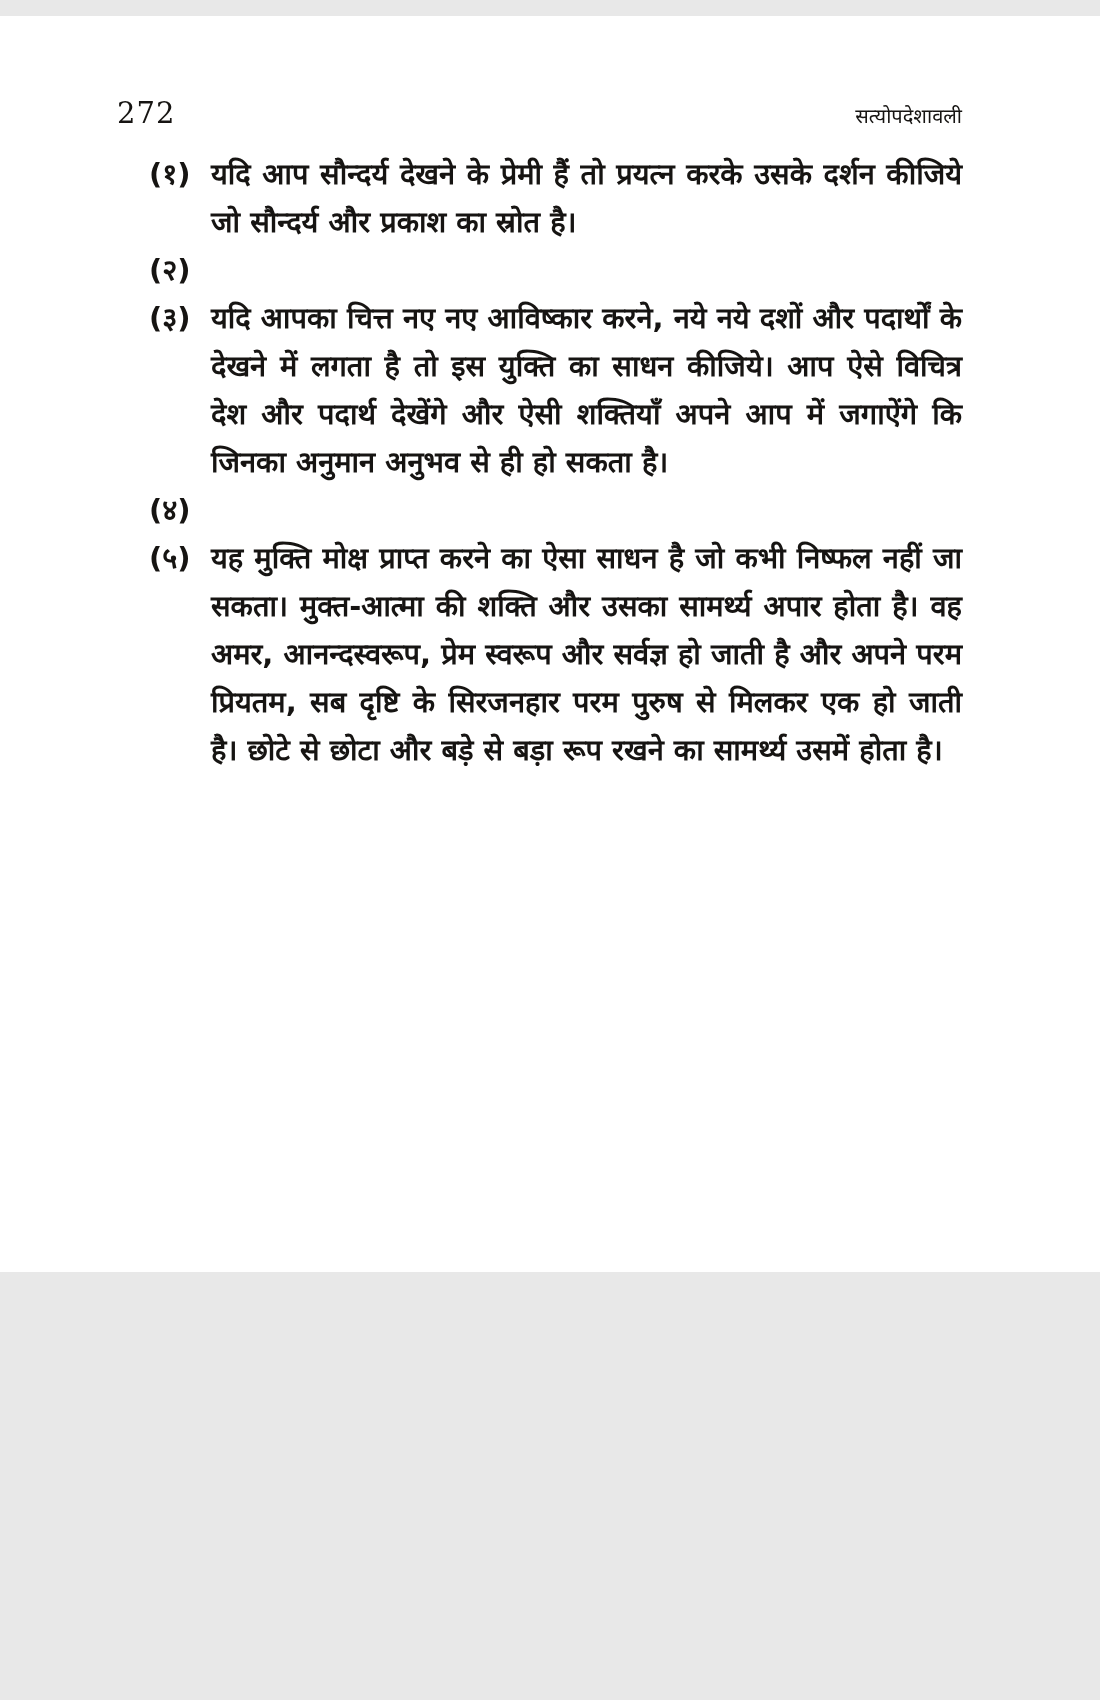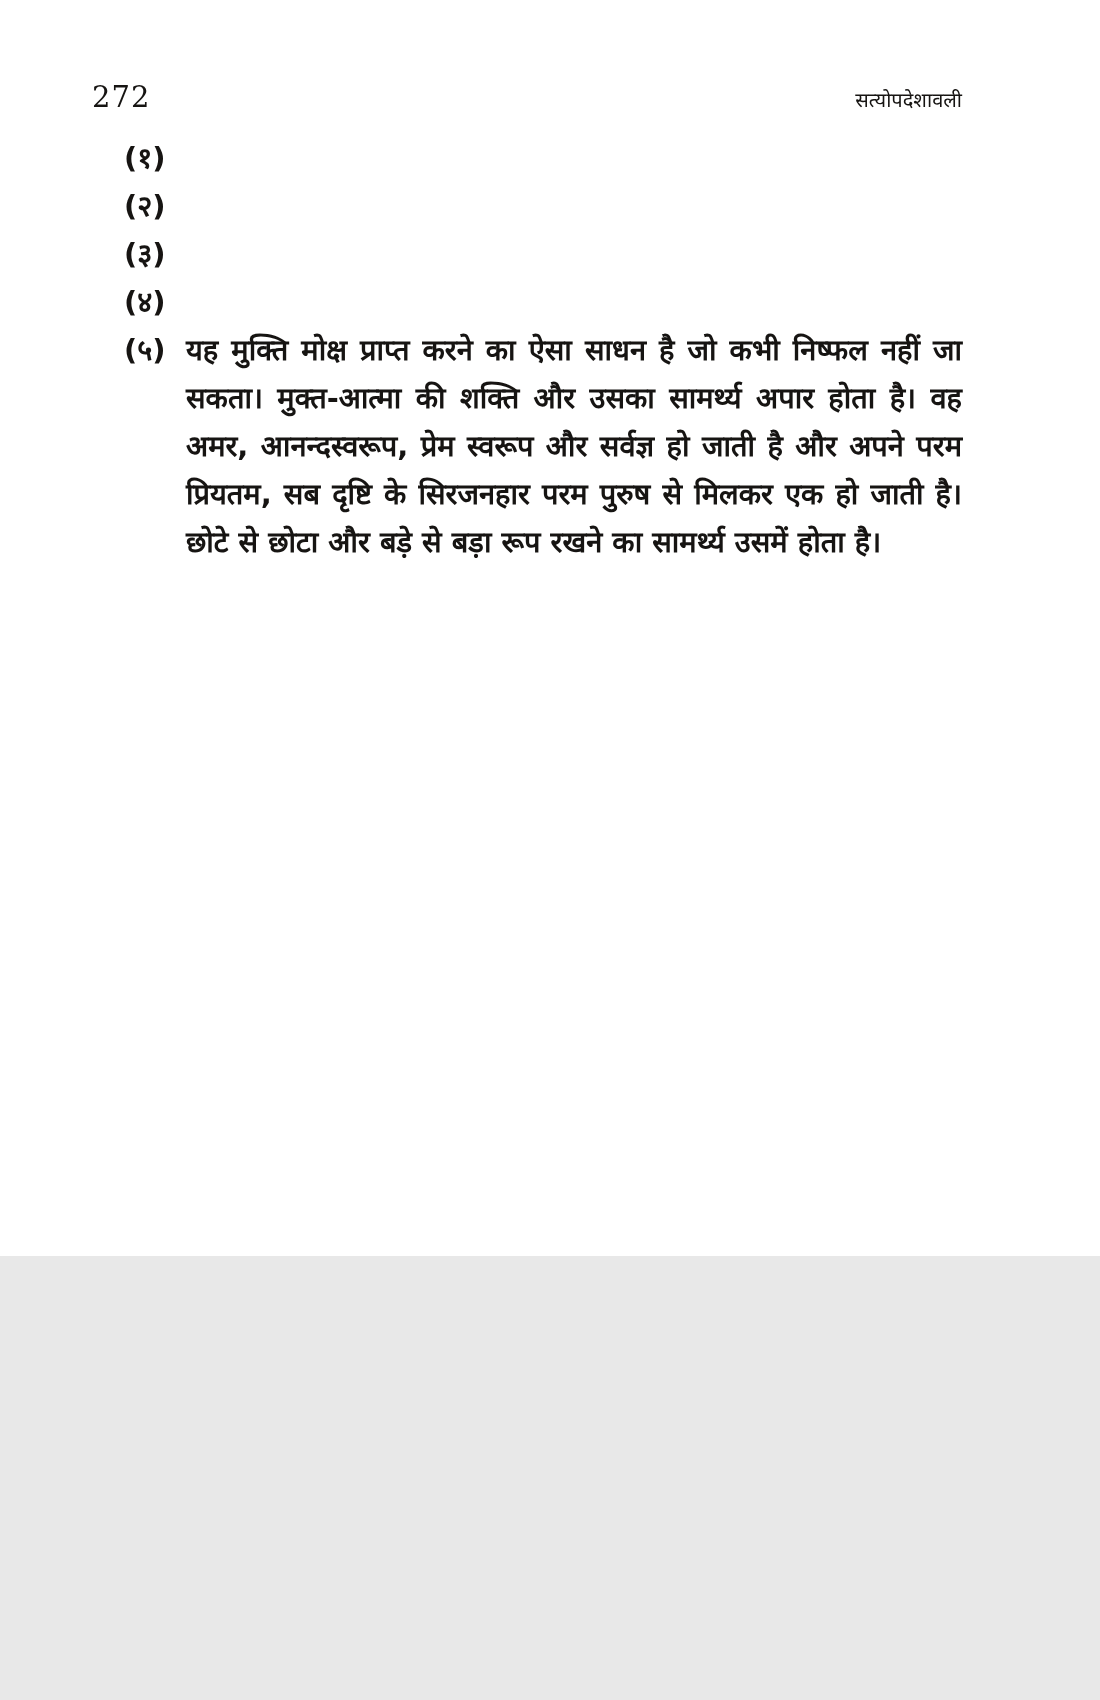--- a/index.html
+++ b/index.html
@@ -4,27 +4,27 @@
 <style>
   html, body {
     margin: 0;
     padding: 0;
     background: #e8e8e8;
   }
   .page {
     position: relative;
     width: 1100px;
     height: 1256px;
-    margin: 0 auto;
+    margin: 16px auto;
     background: #ffffff;
     color: #161412;
     font-family: "DejaVu Sans", sans-serif;
     overflow: hidden;
     box-sizing: border-box;
-    padding: 80px 138px 0 92px;
+    padding: 80px 138px 0 117px;
   }
   .page-header {
     display: flex;
     justify-content: space-between;
     align-items: baseline;
     margin-bottom: 20px;
   }
   .page-number {
     font-family: "DejaVu Serif", "Liberation Serif", serif;
     font-size: 29px;
@@ -79,28 +79,30 @@
   </header>
 
   <main class="page-body">
 
 
 
     <ol class="num-list">
 
       <li class="list-item">
         <span class="marker">(१)</span>
+        <span class="item-text">यदि आप सौन्दर्य देखने के प्रेमी हैं तो प्रयत्न करके उसके दर्शन कीजिये जो सौन्दर्य और प्रकाश का स्रोत है।</span>
       </li>
 
       <li class="list-item">
         <span class="marker">(२)</span>
       </li>
 
       <li class="list-item">
         <span class="marker">(३)</span>
+        <span class="item-text">यदि आपका चित्त नए नए आविष्कार करने, नये नये दशों और पदार्थों के देखने में लगता है तो इस युक्ति का साधन कीजिये। आप ऐसे विचित्र देश और पदार्थ देखेंगे और ऐसी शक्तियाँ अपने आप में जगाऐंगे कि जिनका अनुमान अनुभव से ही हो सकता है।</span>
       </li>
 
       <li class="list-item">
         <span class="marker">(४)</span>
       </li>
 
       <li class="list-item">
         <span class="marker">(५)</span>
         <span class="item-text">यह मुक्ति मोक्ष प्राप्त करने का ऐसा साधन है जो कभी निष्फल नहीं जा सकता। मुक्त-आत्मा की शक्ति और उसका सामर्थ्य अपार होता है। वह अमर, आनन्दस्वरूप, प्रेम स्वरूप और सर्वज्ञ हो जाती है और अपने परम प्रियतम, सब दृष्टि के सिरजनहार परम पुरुष से मिलकर एक हो जाती है। छोटे से छोटा और बड़े से बड़ा रूप रखने का सामर्थ्य उसमें होता है।</span>
       </li>

